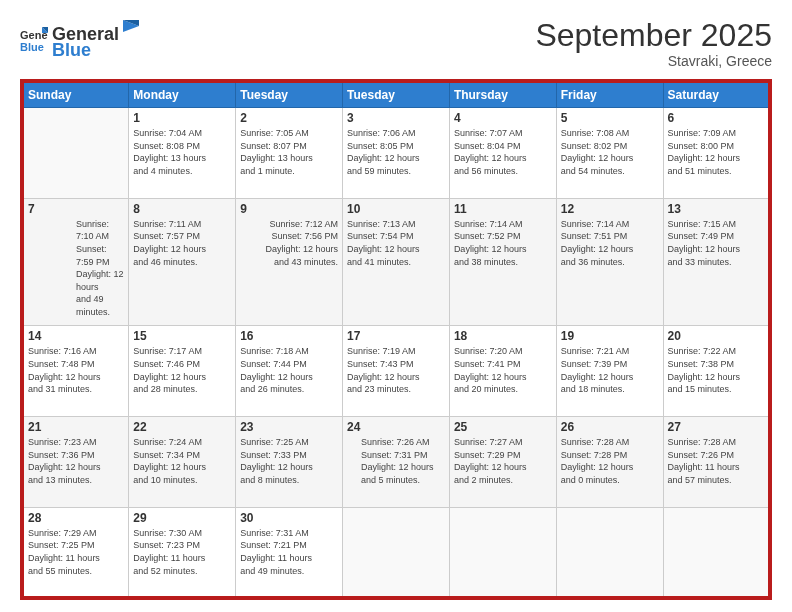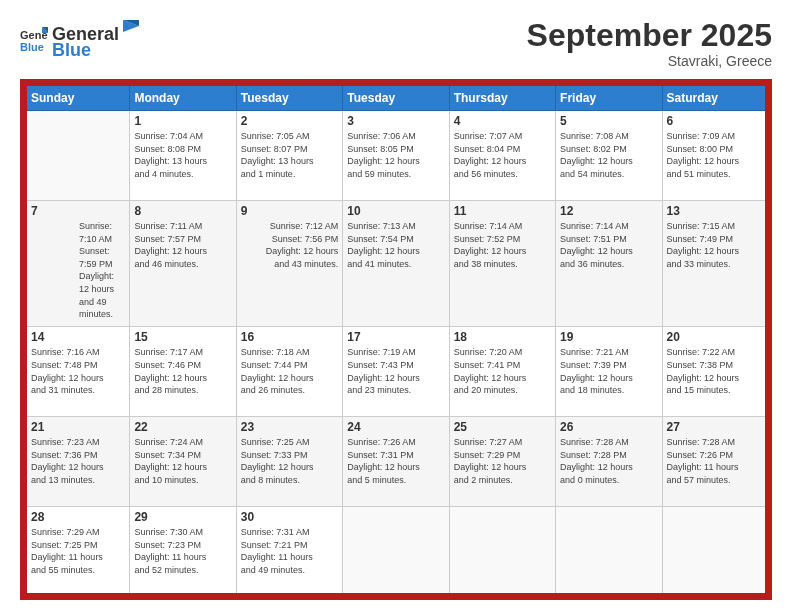--- a/index.html
+++ b/index.html
@@ -42,31 +42,31 @@
     }
     .logo-icon {
       width: 28px;
       height: 28px;
     }
     .title-block {
       text-align: right;
     }
     .month-title {
       font-size: 32px;
-      font-weight: bold;
+      font-weight: normal;
       color: #333;
       line-height: 1.1;
     }
     .subtitle {
       font-size: 14px;
       color: #555;
     }
     .calendar {
       flex: 1;
-      border: 7px solid #b91c1c;
+      border: 4px solid #b91c1c;
       border-collapse: collapse;
       width: 100%;
       table-layout: fixed;
     }
     .calendar th {
       background: #2e7ecf;
       color: #fff;
       font-size: 12px;
       font-weight: bold;
       padding: 5px 4px;
@@ -308,21 +308,21 @@
           </td>
           <td>
             <span class="day-number">23</span>
             <div class="day-info" style="white-space: pre-line;">Sunrise: 7:25 AM
 Sunset: 7:33 PM
 Daylight: 12 hours
 and 8 minutes.</div>
           </td>
           <td>
             <span class="day-number">24</span>
-            <div class="day-info" style="white-space: pre-line;">Sunrise: 7:26 AM
+            <div class="day-info" style="white-space: pre-line; margin-left: 14px;">Sunrise: 7:26 AM
 Sunset: 7:31 PM
 Daylight: 12 hours
 and 5 minutes.</div>
           </td>
           <td>
             <span class="day-number">25</span>
             <div class="day-info" style="white-space: pre-line;">Sunrise: 7:27 AM
 Sunset: 7:29 PM
 Daylight: 12 hours
 and 2 minutes.</div>

